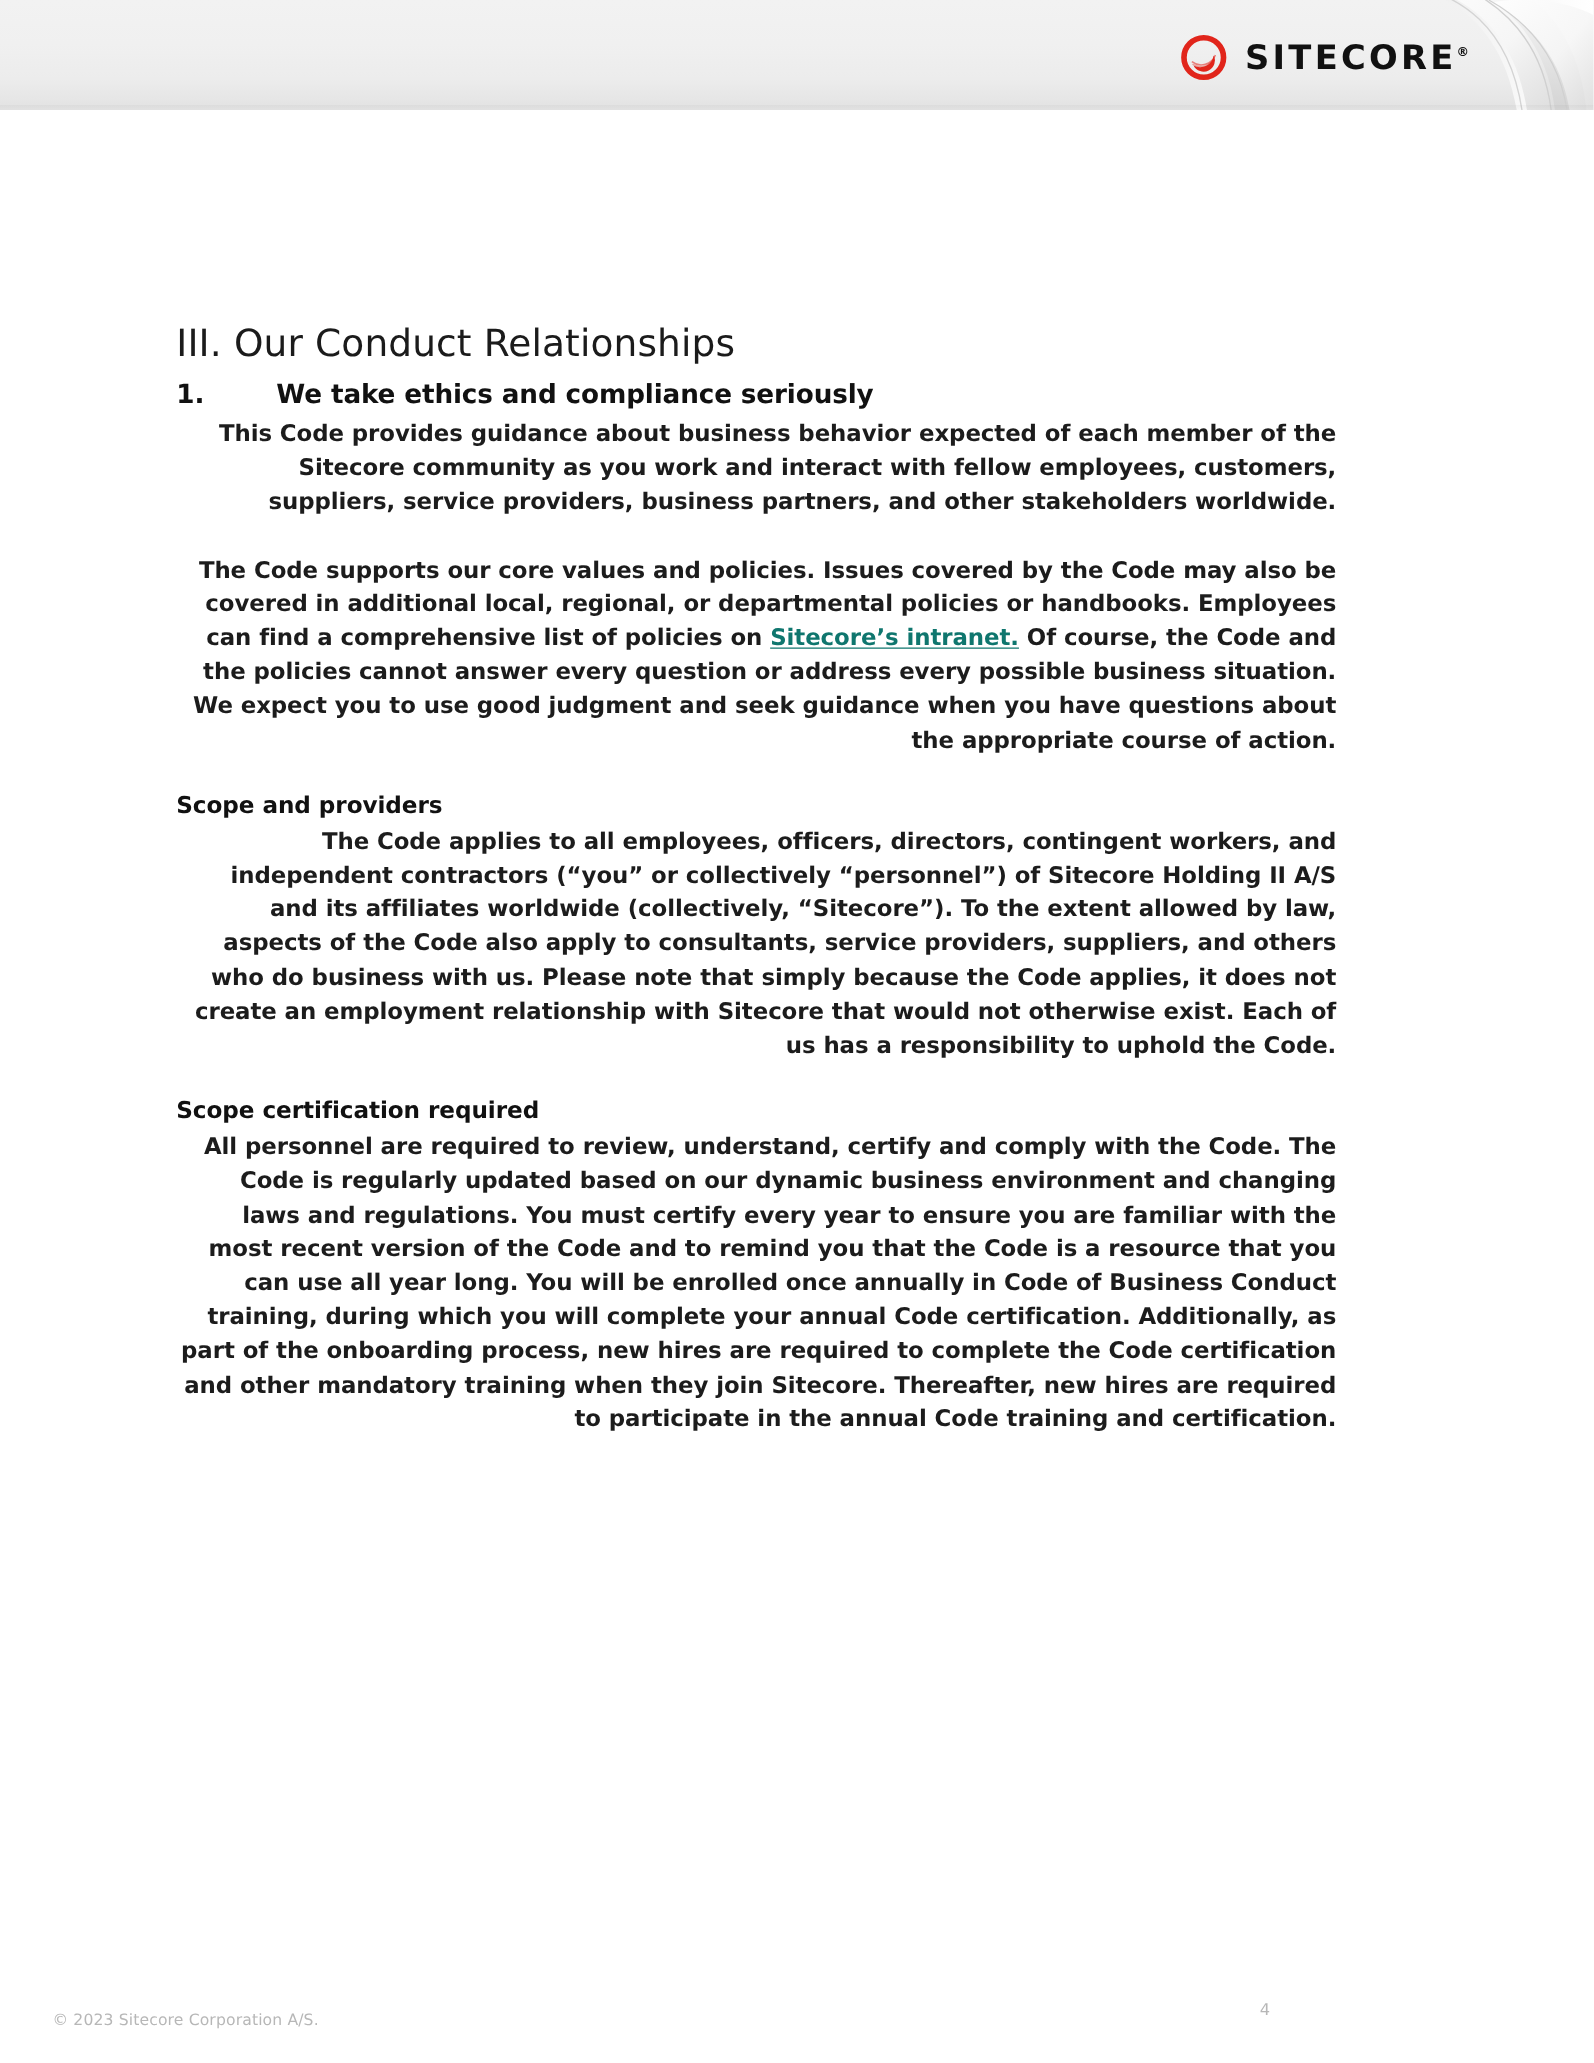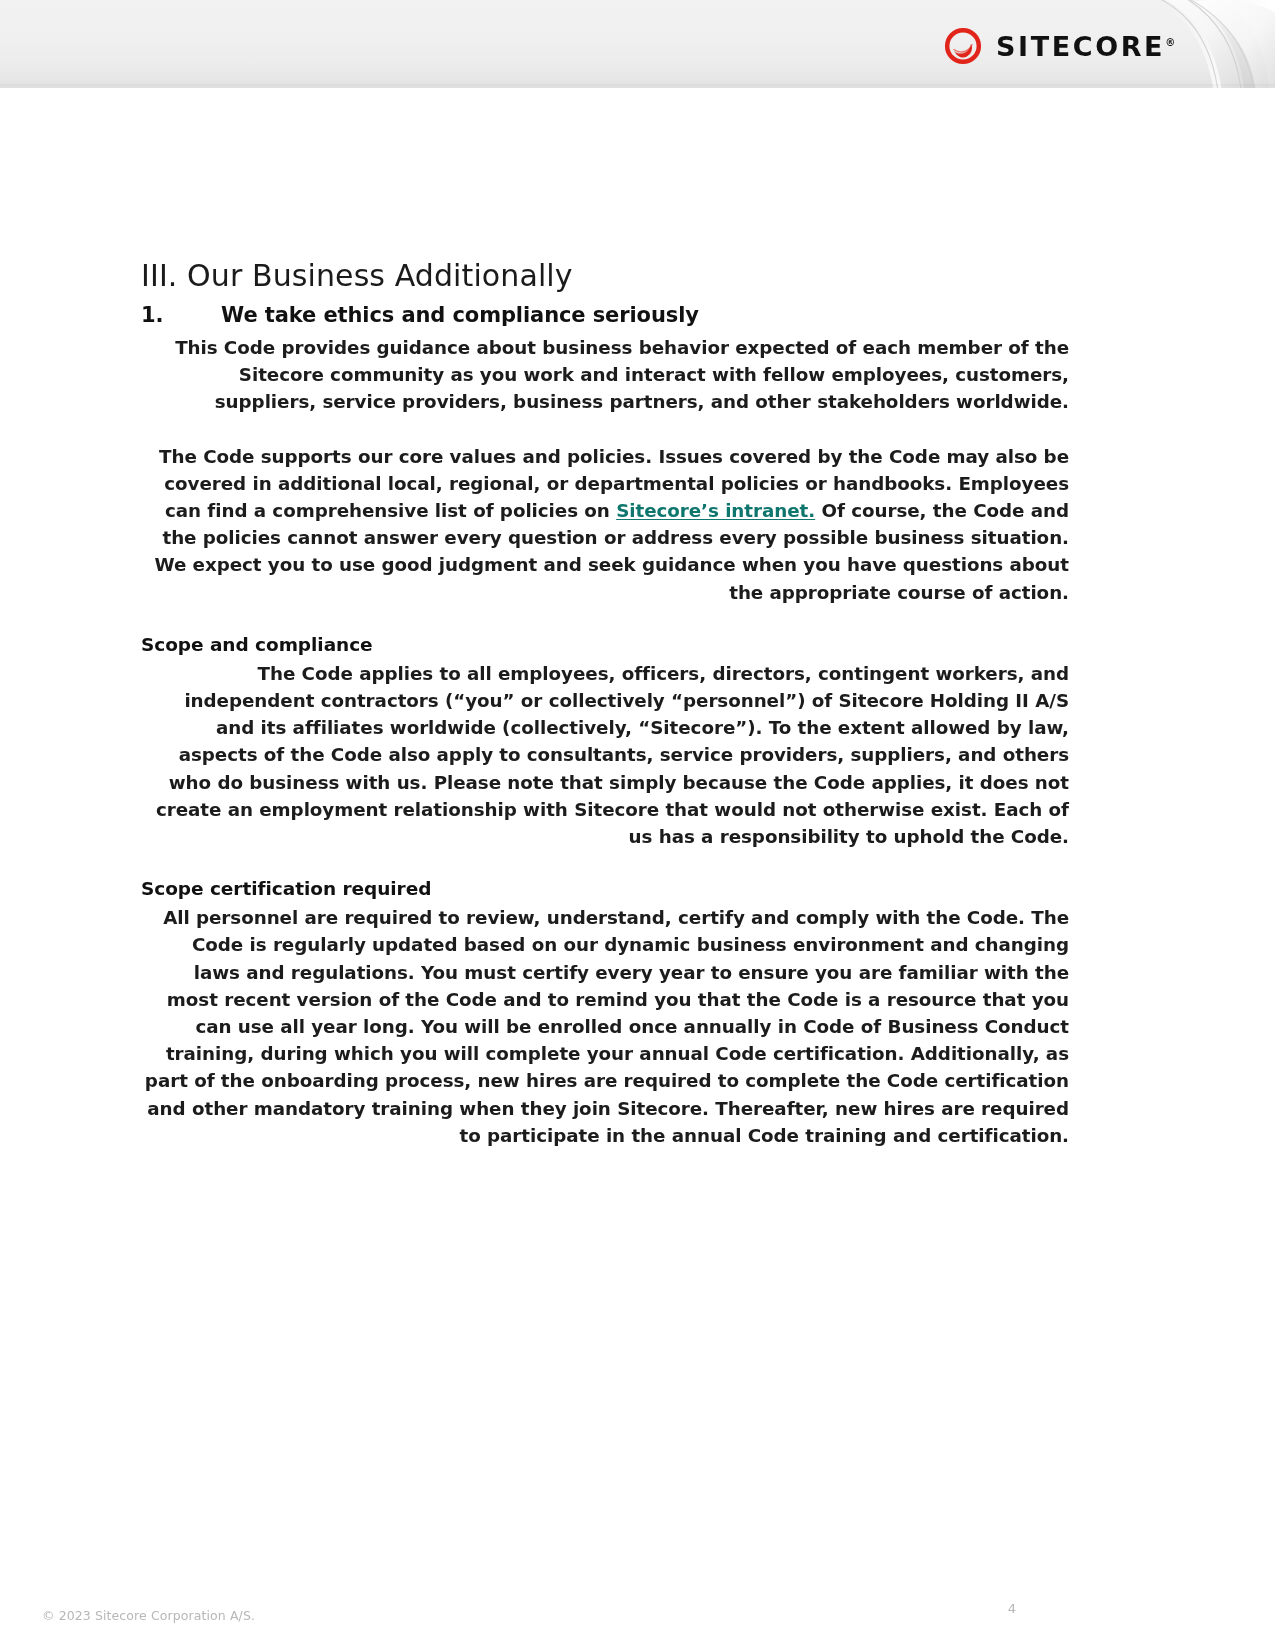--- a/index.html
+++ b/index.html
@@ -213,33 +213,33 @@
         <path d="M13.2 30.4 a13.8 13.8 0 0 0 21.0 -7.6" fill="none" stroke="#E1251B" stroke-width="1.3" opacity="0.4"></path>
       </svg>
       <div class="logo-wordmark"><span>SITECORE</span><span class="logo-tm">®</span></div>
     </div>
 
     <div class="header-band-shadow"></div>
   </div>
 
   <div class="content">
 
-    <h1 class="doc-title">III. Our Business Additionally</h1>
+    <h1 class="doc-title">III. Our Conduct Relationships</h1>
 
     <h2 class="numbered-heading"><span>1.</span>        <span>We take ethics and compliance seriously</span></h2>
 
     <p class="body-text">This Code provides guidance about business behavior expected of each member of the Sitecore community as you work and interact with fellow employees, customers, suppliers, service providers, business partners, and other stakeholders worldwide.</p>
 
     <div class="spacer-para"></div>
 
     <p class="body-text"><span>The Code supports our core values and policies. Issues covered by the Code may also be covered in additional local, regional, or departmental policies or handbooks. Employees can find a comprehensive list of policies on </span><a class="inline-link" href="#">Sitecore’s intranet.</a><span> Of course, the Code and the policies cannot answer every question or address every possible business situation. We expect you to use good judgment and seek guidance when you have questions about the appropriate course of action.</span></p>
 
     <div class="spacer-section"></div>
 
-    <h3 class="sub-heading">Scope and compliance</h3>
+    <h3 class="sub-heading">Scope and providers</h3>
     <p class="body-text">The Code applies to all employees, officers, directors, contingent workers, and independent contractors (“you” or collectively “personnel”) of Sitecore Holding II A/S and its affiliates worldwide (collectively, “Sitecore”). To the extent allowed by law, aspects of the Code also apply to consultants, service providers, suppliers, and others who do business with us. Please note that simply because the Code applies, it does not create an employment relationship with Sitecore that would not otherwise exist. Each of us has a responsibility to uphold the Code.</p>
 
     <div class="spacer-section"></div>
 
     <h3 class="sub-heading">Scope certification required</h3>
     <p class="body-text">All personnel are required to review, understand, certify and comply with the Code. The Code is regularly updated based on our dynamic business environment and changing laws and regulations. You must certify every year to ensure you are familiar with the most recent version of the Code and to remind you that the Code is a resource that you can use all year long. You will be enrolled once annually in Code of Business Conduct training, during which you will complete your annual Code certification. Additionally, as part of the onboarding process, new hires are required to complete the Code certification and other mandatory training when they join Sitecore. Thereafter, new hires are required to participate in the annual Code training and certification.</p>
 
   </div>
 
   <div class="footer-copyright">© 2023 Sitecore Corporation A/S.</div>

